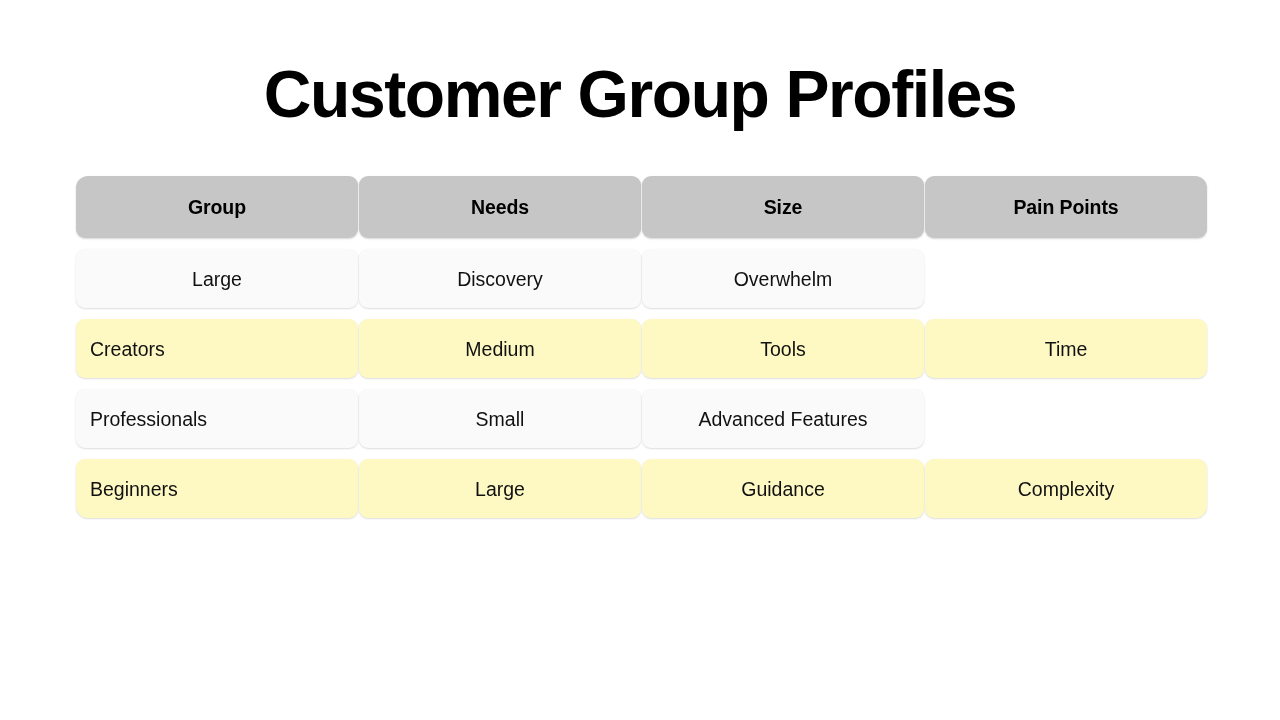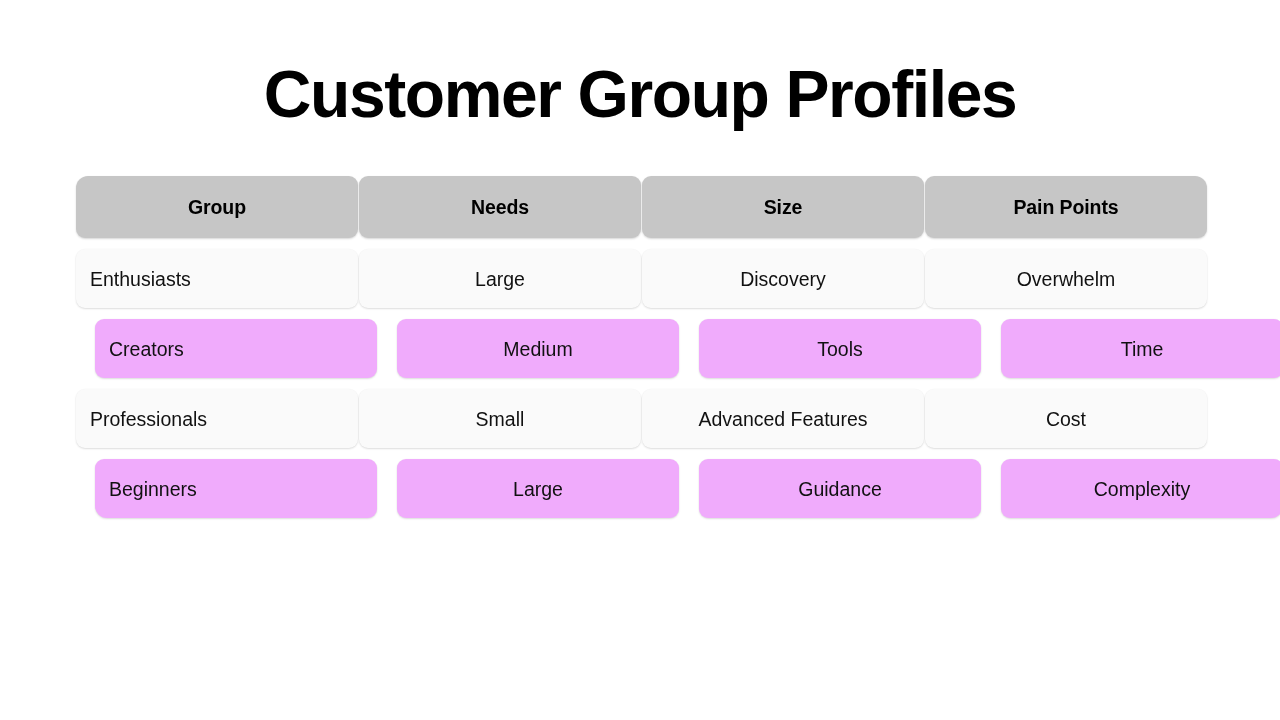--- a/index.html
+++ b/index.html
@@ -79,21 +79,21 @@
   .row-header .cell {
     height: 62px;
     background: #c6c6c6;
     font-weight: 700;
     color: #000000;
     letter-spacing: -0.1px;
     box-shadow: 0 1px 2px rgba(0,0,0,0.16);
   }
 
   
-  .row-even .cell { background: #f0abfc; margin-left: 19px; }
+  .row-even .cell { background: #fef9c3; }
   .row-odd  .cell { background: #fafafa; }
 
   
   .cell.col-first {
     justify-content: flex-start;
     padding-left: 14px;
   }
   .row-header .cell.col-first {
     justify-content: center;
     padding-left: 0;
@@ -124,23 +124,20 @@
         </div>
         <div class="cell">
           <span>Size</span>
         </div>
         <div class="cell">
           <span>Pain Points</span>
         </div>
       </div>
 
       <div class="row row-odd">
-        <div class="cell col-first">
-          <span>Enthusiasts</span>
-        </div>
         <div class="cell">
           <span>Large</span>
         </div>
         <div class="cell">
           <span>Discovery</span>
         </div>
         <div class="cell">
           <span>Overwhelm</span>
         </div>
       </div>
@@ -163,23 +160,20 @@
       <div class="row row-odd">
         <div class="cell col-first">
           <span>Professionals</span>
         </div>
         <div class="cell">
           <span>Small</span>
         </div>
         <div class="cell">
           <span>Advanced Features</span>
         </div>
-        <div class="cell">
-          <span>Cost</span>
-        </div>
       </div>
 
       <div class="row row-even row-last">
         <div class="cell col-first">
           <span>Beginners</span>
         </div>
         <div class="cell">
           <span>Large</span>
         </div>
         <div class="cell">

